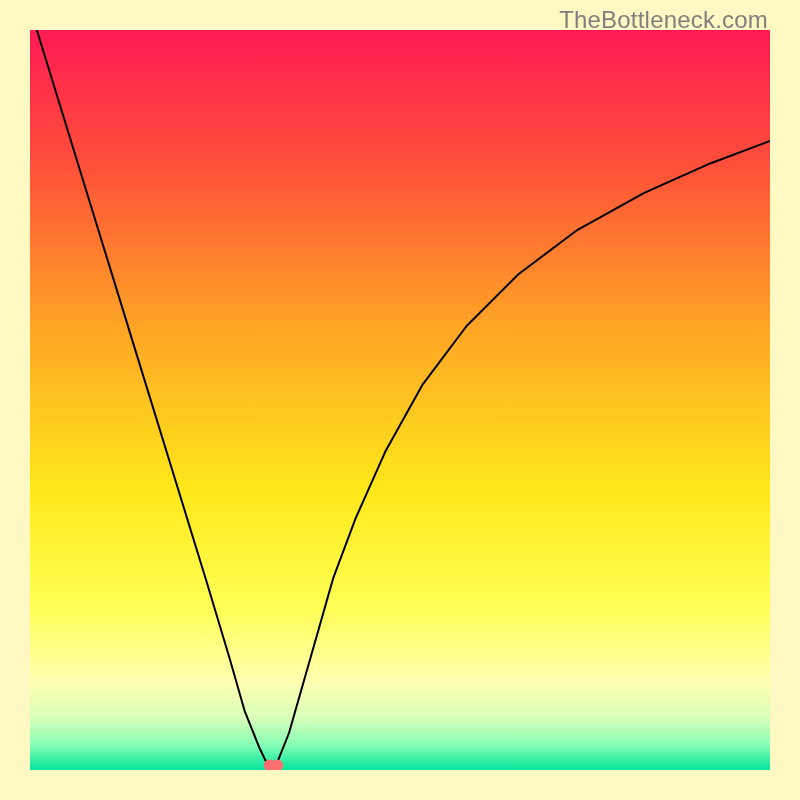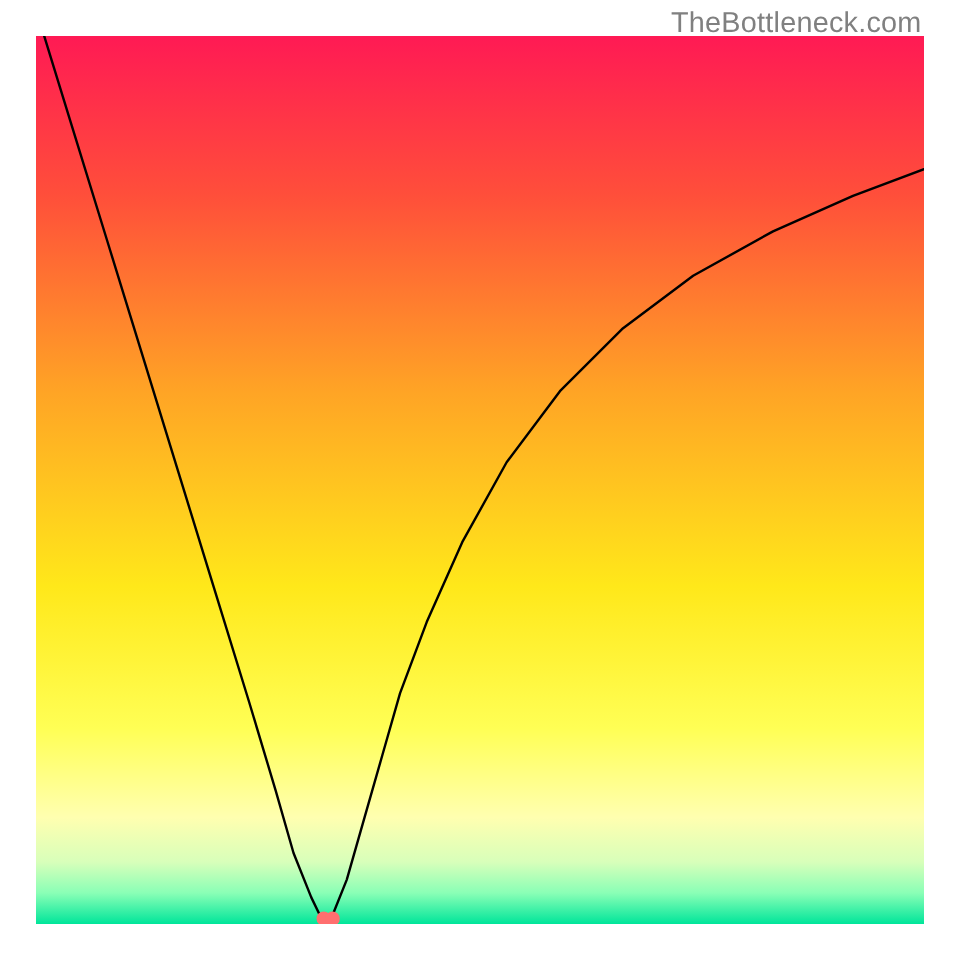--- a/index.html
+++ b/index.html
@@ -2,21 +2,21 @@
 <html><head>
 <meta charset="utf-8">
 <style>
   * { margin: 0; padding: 0; box-sizing: border-box; }
   html, body { width: 800px; height: 800px; overflow: hidden; }
   body { background: #000; font-family: Arial, Helvetica, sans-serif; }
 
   .frame {
     position: absolute;
     inset: 0;
-    background: #ffffff;
+    background: #fef9c3;
   }
 
   .plot {
     position: absolute;
     left: 30px;
     top: 30px;
     width: 740px;
     height: 740px;
     overflow: hidden;
   }

